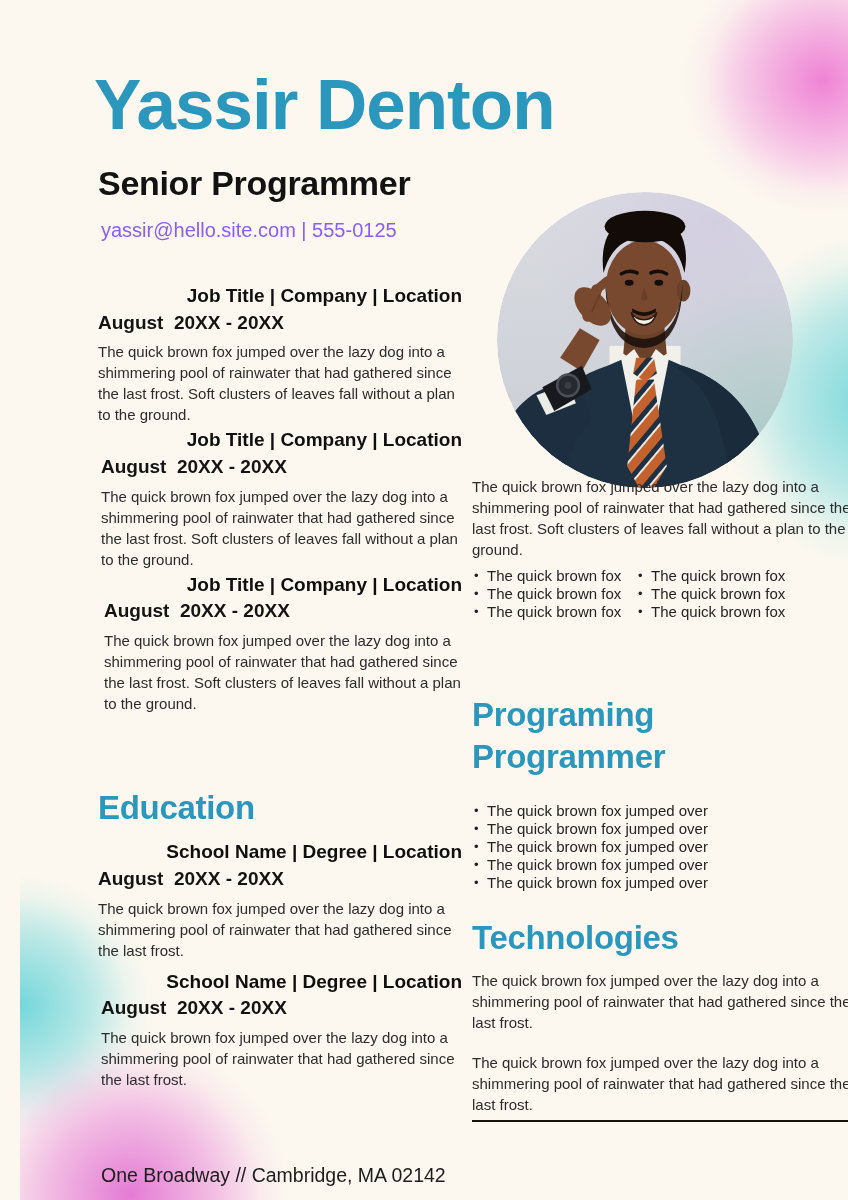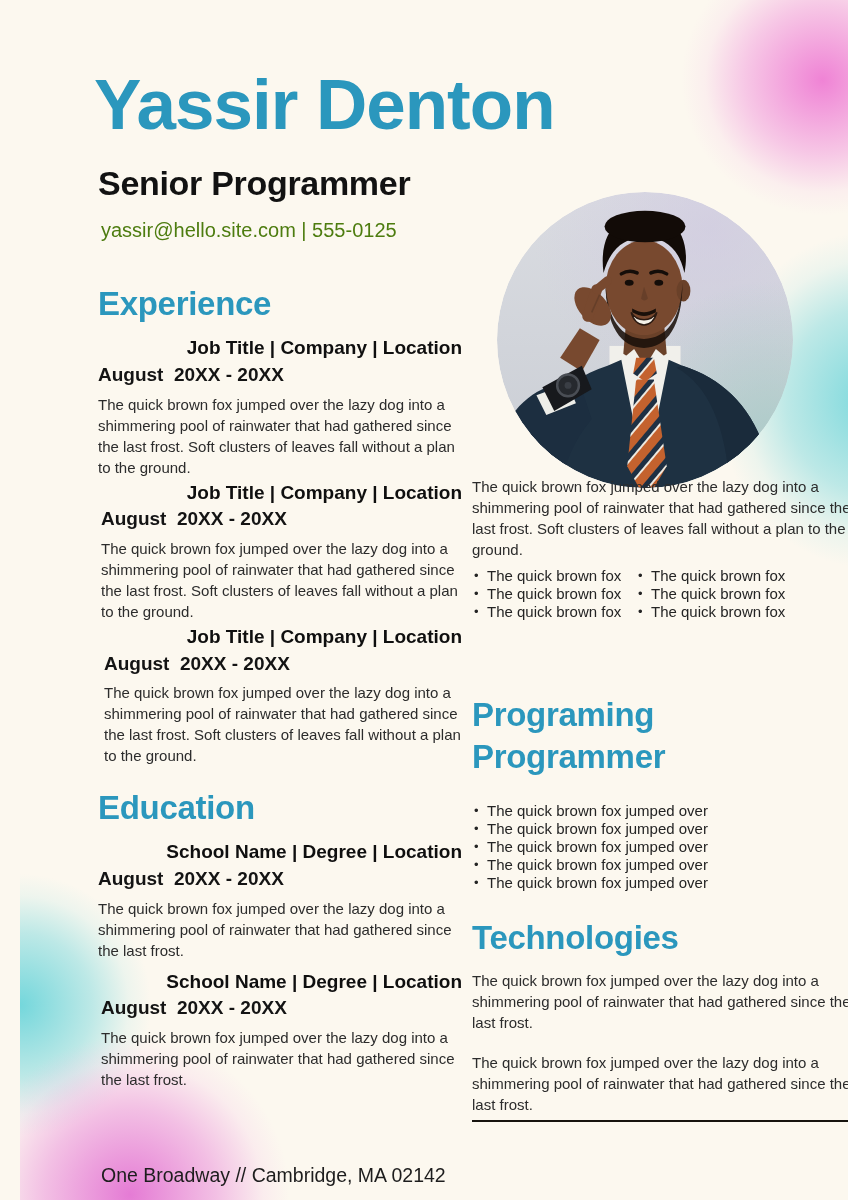--- a/index.html
+++ b/index.html
@@ -23,21 +23,21 @@
     background: radial-gradient(closest-side, rgba(223,92,206,.8), rgba(233,135,217,.5) 45%, rgba(244,190,233,.2) 70%, rgba(244,190,233,0) 84%); }
 
   .name {
     position:absolute; left:74px; top:64px; font-size:71px; font-weight:700;
     letter-spacing:-1px; line-height:1.15; color:var(--accent,#2B97BD); white-space:nowrap;
   }
   .job-title {
     position:absolute; left:78px; top:164px; font-size:34px; font-weight:600;
     letter-spacing:-0.3px; color:#121212;
   }
-  .contact { position:absolute; left:81px; top:219px; font-size:20px; color:#4d7c0f; }
+  .contact { position:absolute; left:81px; top:219px; font-size:20px; color:#8b5cf6; }
 
   .photo {
     position:absolute; left:477px; top:192px; width:296px; height:296px;
     border-radius:50%; overflow:hidden;
   }
   .photo svg { display:block; width:100%; height:100%; }
 
   .section { position:absolute; }
   .section-heading {
     margin:0 0 12px 0; font-size:33px; font-weight:700; letter-spacing:-0.3px;
@@ -147,21 +147,20 @@
         <circle cx="72" cy="196" r="3.5" fill="#3A3E45"></circle>
         <ellipse cx="97" cy="116" rx="14" ry="23" fill="#78492F" transform="rotate(-42 97 116)"></ellipse>
         <path d="M92 126 L101 99" stroke="#78492F" stroke-width="11" stroke-linecap="round" fill="none"></path>
         <path d="M101 99 L112 90" stroke="#78492F" stroke-width="9" stroke-linecap="round" fill="none"></path>
         <path d="M96 122 L104 104" stroke="#5E3A26" stroke-width="1.6" fill="none" opacity="0.7"></path>
       </g>
     </svg>
   </div>
 
   <section class="section" id="experience">
-    <h2 class="section-heading">Experience</h2>
     <div class="entry">
       <div class="entry-title">Job Title | Company | Location</div>
       <div class="entry-dates">August  20XX - 20XX</div>
       <div class="entry-desc">The quick brown fox jumped over the lazy dog into a shimmering pool of rainwater that had gathered since the last frost. Soft clusters of leaves fall without a plan to the ground.</div>
     </div>
     <div class="entry shift-1">
       <div class="entry-title">Job Title | Company | Location</div>
       <div class="entry-dates">August  20XX - 20XX</div>
       <div class="entry-desc">The quick brown fox jumped over the lazy dog into a shimmering pool of rainwater that had gathered since the last frost. Soft clusters of leaves fall without a plan to the ground.</div>
     </div>

